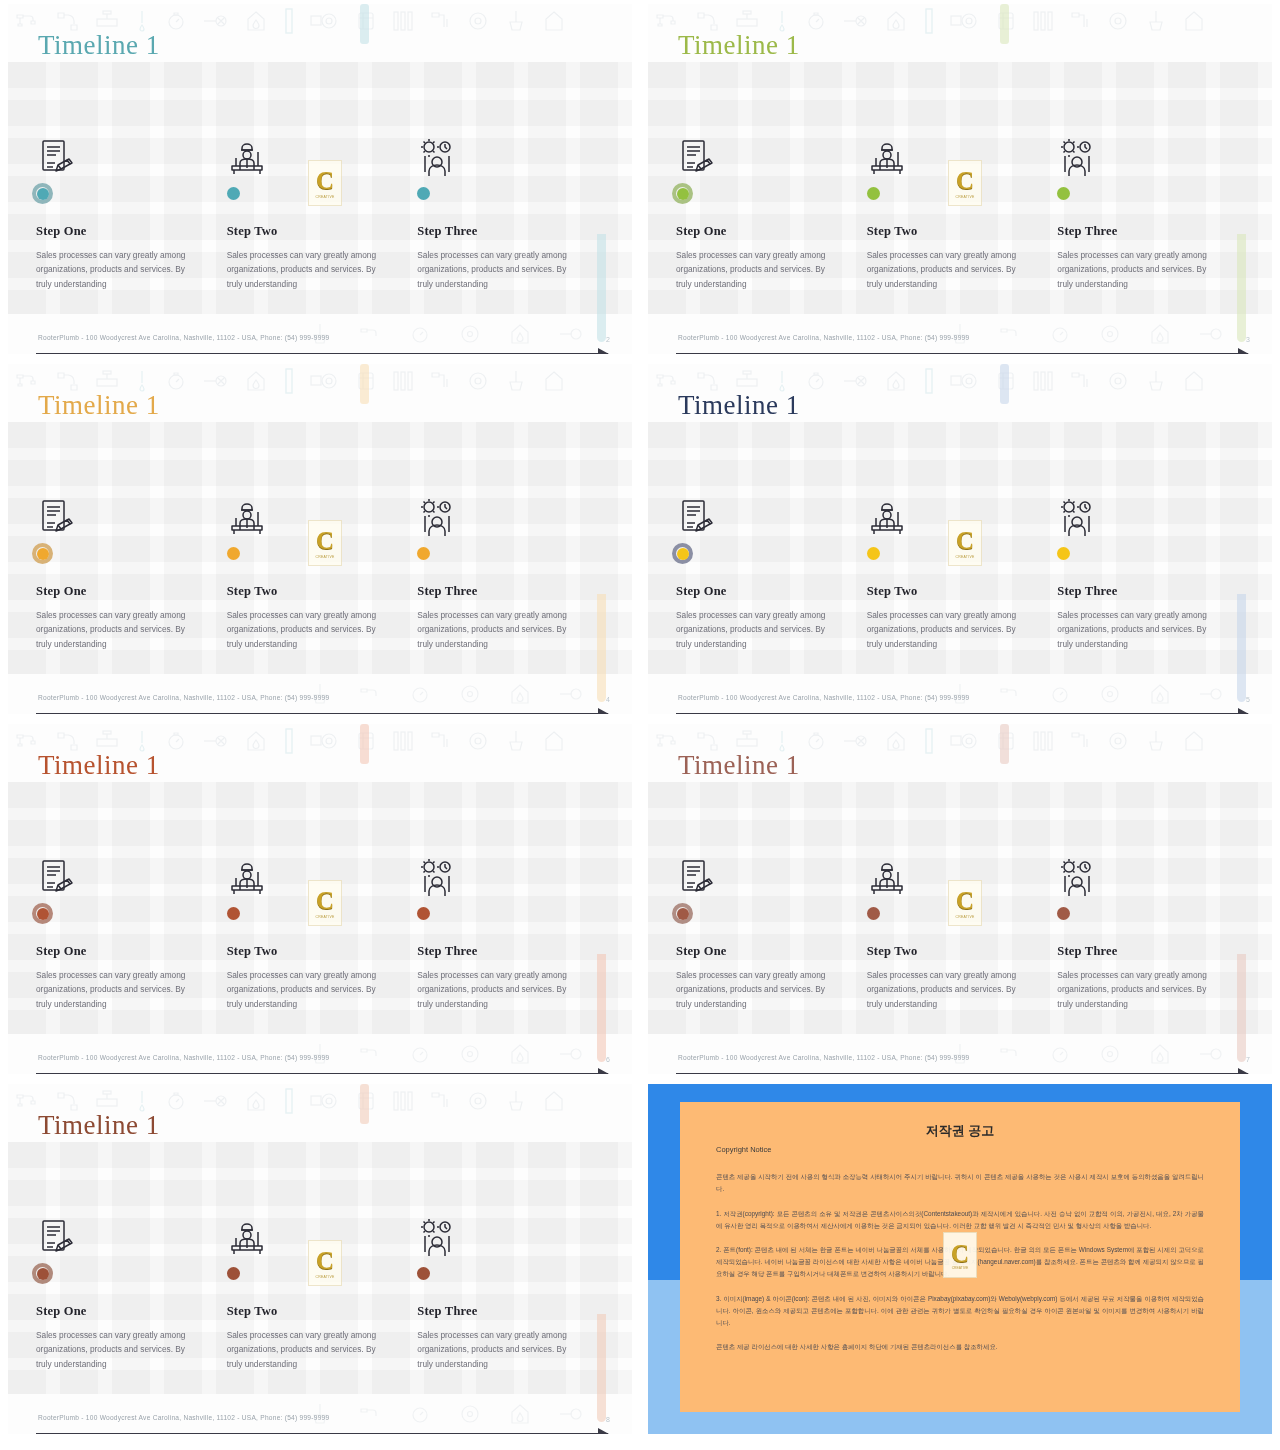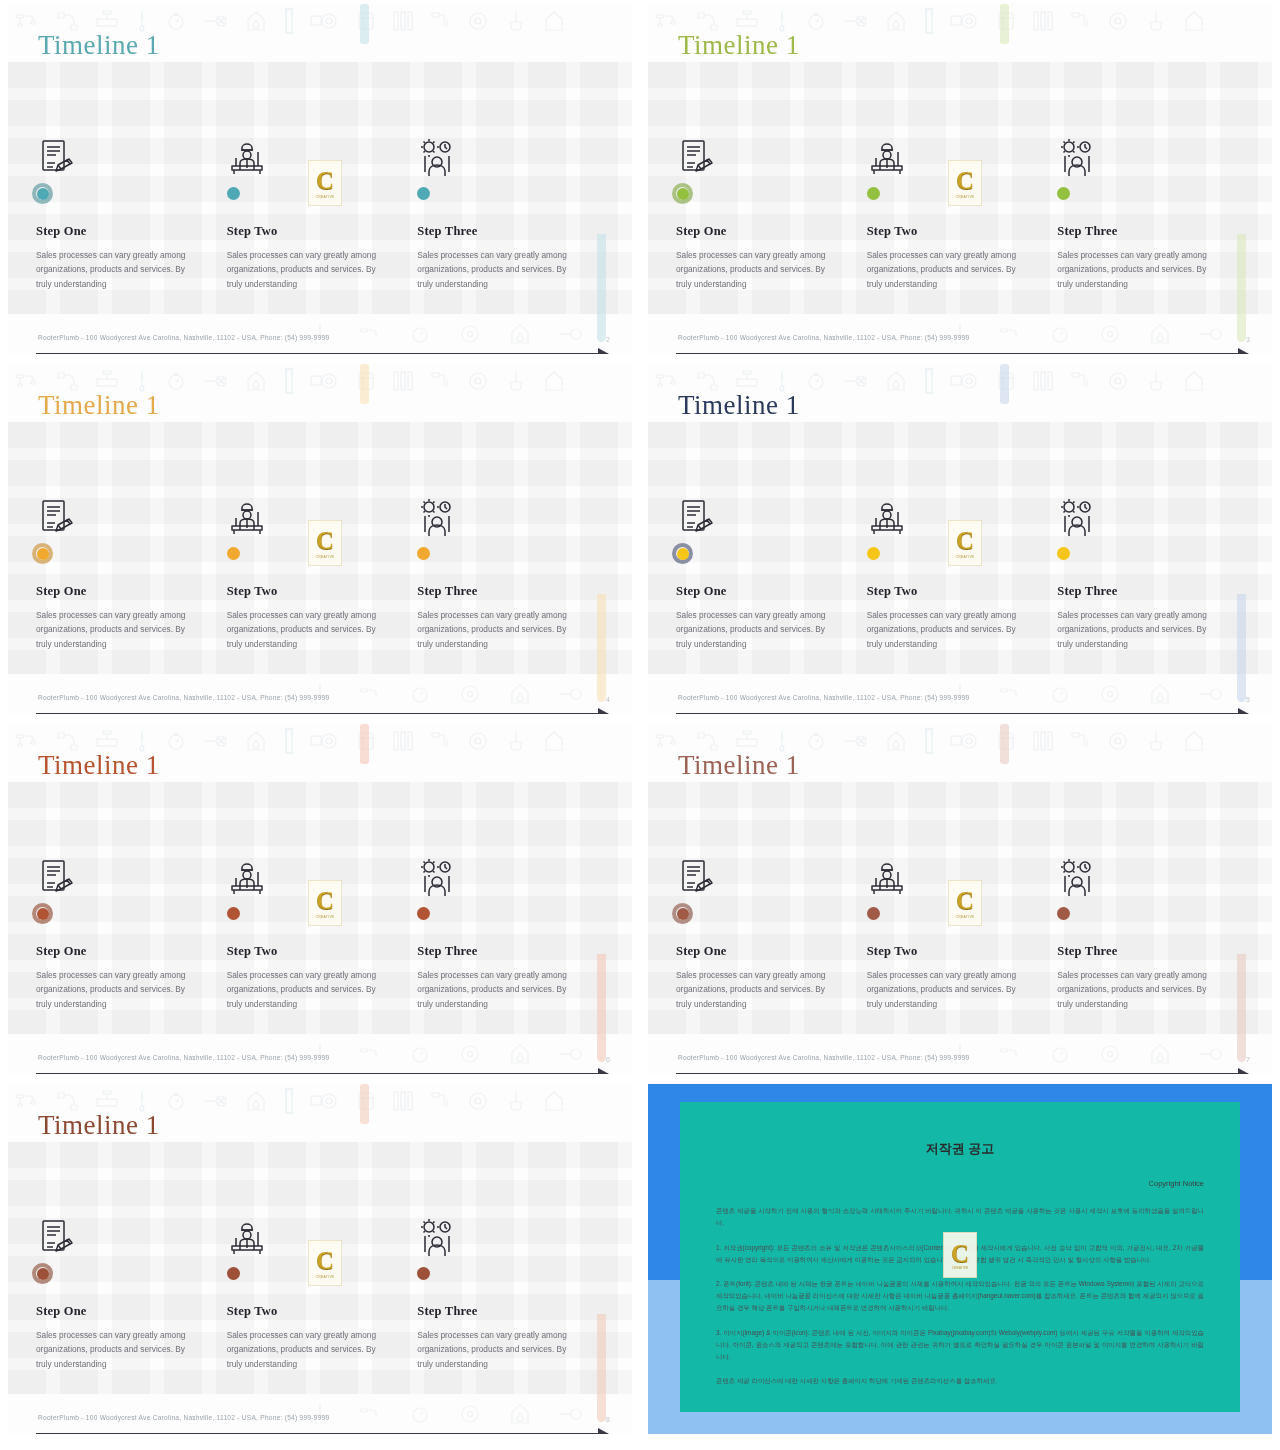--- a/index.html
+++ b/index.html
@@ -75,23 +75,23 @@
     color:#9aa3ab; letter-spacing:.25px; white-space:nowrap; }
   .pageno { position:absolute; right:22px; bottom:11px; font-size:7px;
     color:#bcc6cd; }
 
   
   .cslide { position:relative; width:640px; height:360px; background:#ffffff; }
   .cs-blue { position:absolute; left:8px; top:4px; width:624px; height:350px;
     background:#2f88e8; }
   .cs-blue.lite { background:#8fc2f2; }
   .cs-paper { position:absolute; left:40px; top:22px; width:560px; height:310px;
-    background:#14b8a6; padding:38px 36px; }
+    background:#fdba74; padding:20px 36px; }
   .cs-h1 { text-align:center; font-size:13px; font-weight:700; color:#2a2a2a; }
-  .cs-h2 { text-align:right; font-size:7.5px; color:#3c3c3c; margin-top:21px; }
+  .cs-h2 { text-align:left; font-size:7.5px; color:#3c3c3c; margin-top:5px; }
   .cs-p { margin-top:13px; font-size:6.4px; line-height:1.85; color:#4a4a52;
     text-align:justify; }
   .cs-p.first { margin-top:17px; }
   .cs-c { position:absolute; left:50%; top:152px; transform:translateX(-50%);
     width:34px; height:46px; background:rgba(255,252,240,.9);
     border:1px solid rgba(200,175,110,.35);
     display:flex; flex-direction:column; align-items:center; justify-content:center; }
   .cs-c b { font-family:"Liberation Serif", serif; font-size:25px; line-height:1;
     color:#c9a227; text-shadow:0 1px 0 #8d6f14; }
   .cs-c s { text-decoration:none; font-size:3.4px; color:#b99a3a; }

